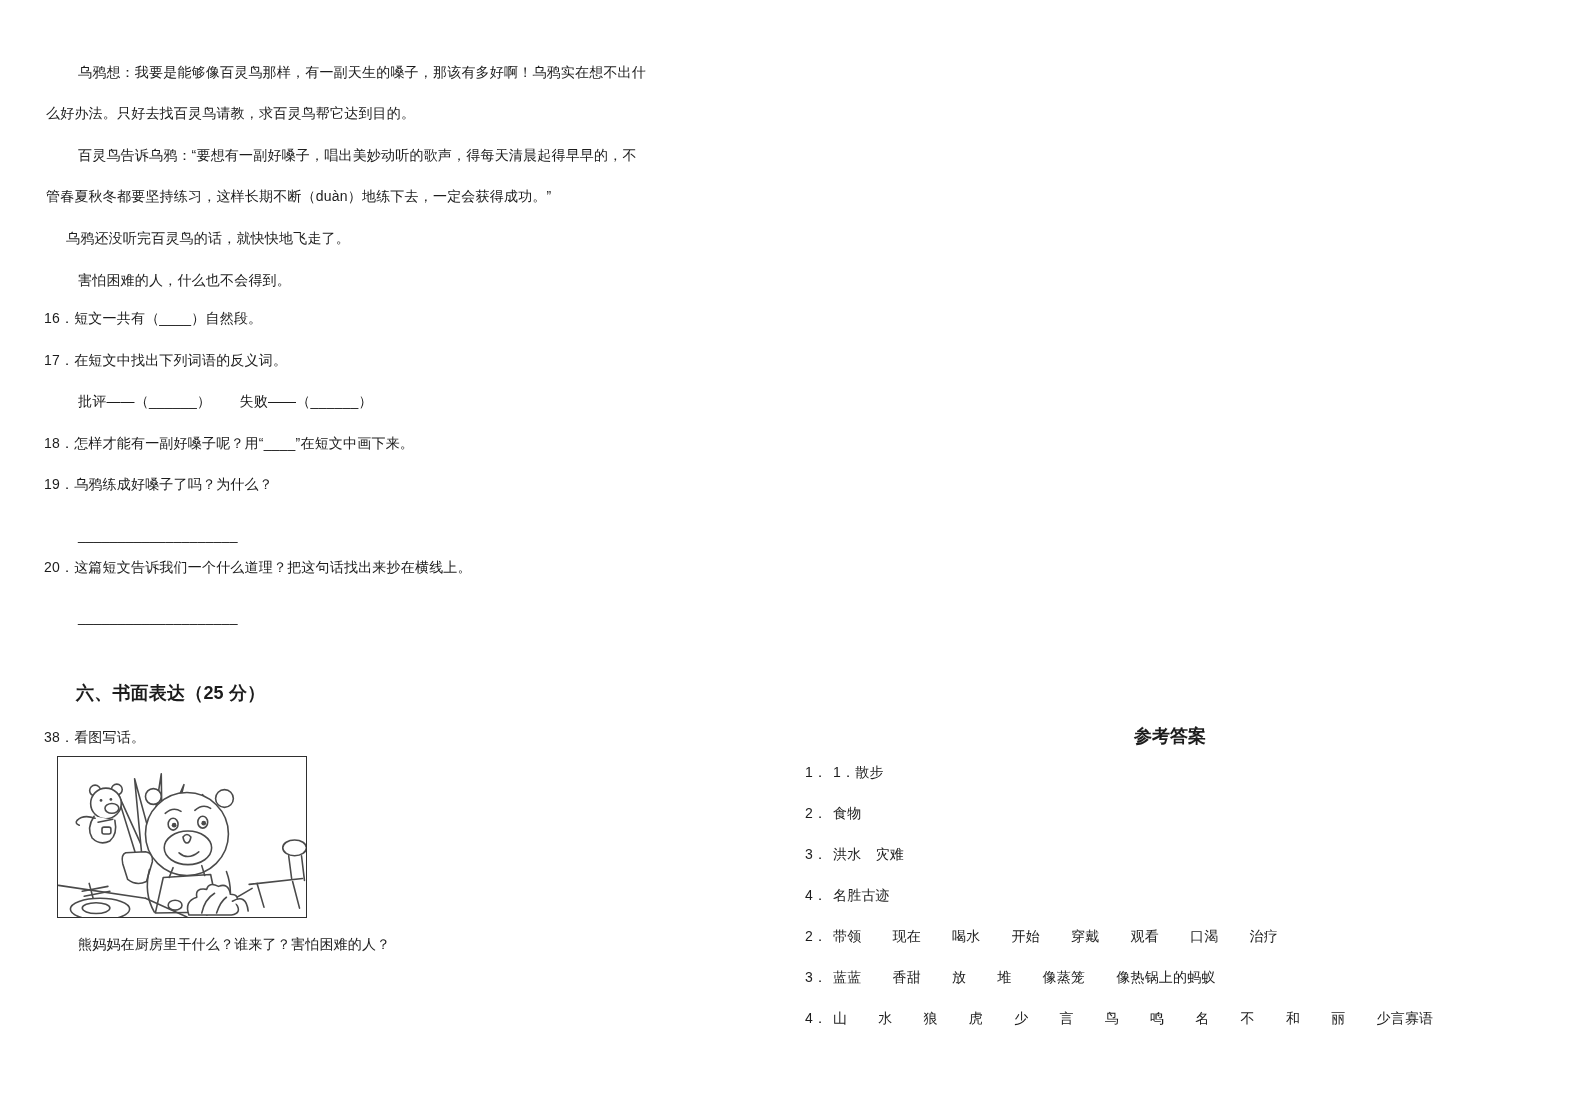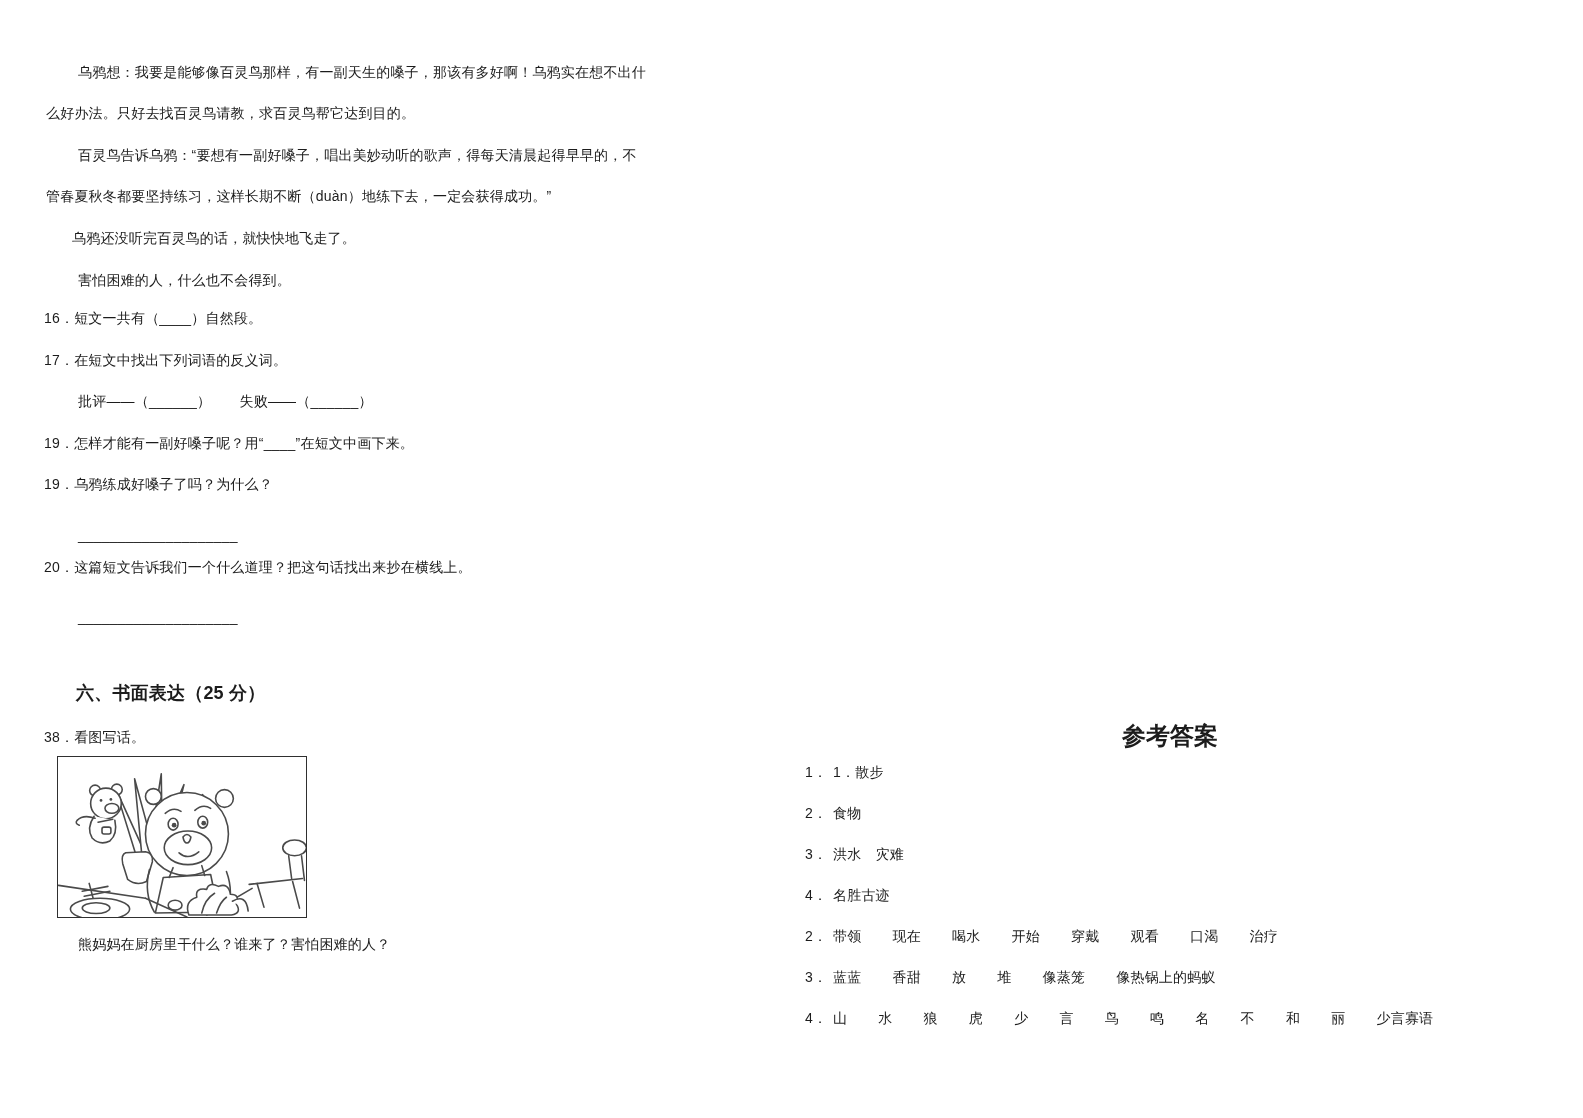--- a/index.html
+++ b/index.html
@@ -10,47 +10,47 @@
     color:#1c1c1c;
   }
   .ln{
     position:absolute;margin:0;
     font-size:14px;line-height:22px;
     white-space:pre;letter-spacing:0.2px;
   }
   .bold{font-weight:bold;font-size:18px;margin-left:32px;}
   .answers-title{
     position:absolute;top:725px;left:790px;width:760px;
-    text-align:center;margin:0;font-size:24px;font-weight:bold;
+    text-align:center;margin:0;font-size:18px;font-weight:bold;
     line-height:22px;
   }
   .ans .num{display:inline-block;min-width:28px;}
   .spread{word-spacing:27px;margin-top:7px;}
   .img-box{
     position:absolute;left:57px;top:756px;width:250px;height:162px;
     border:1.5px solid #2f2f2f;background:#fff;box-sizing:border-box;
   }
   .img-box svg{display:block;width:100%;height:100%;}
 </style>
 </head>
 <body>
 
 <div>
 
   <p class="ln" style="top:61px;left:78px">乌鸦想：我要是能够像百灵鸟那样，有一副天生的嗓子，那该有多好啊！乌鸦实在想不出什</p>
   <p class="ln" style="top:102px;left:46px">么好办法。只好去找百灵鸟请教，求百灵鸟帮它达到目的。</p>
   <p class="ln" style="top:144px;left:78px">百灵鸟告诉乌鸦：“要想有一副好嗓子，唱出美妙动听的歌声，得每天清晨起得早早的，不</p>
   <p class="ln" style="top:185px;left:46px">管春夏秋冬都要坚持练习，这样长期不断（duàn）地练下去，一定会获得成功。”</p>
-  <p class="ln" style="top:227px;left:72px">乌鸦还没听完百灵鸟的话，就快快地飞走了。</p>
+  <p class="ln" style="top:227px;left:66px">乌鸦还没听完百灵鸟的话，就快快地飞走了。</p>
   <p class="ln" style="top:269px;left:78px">害怕困难的人，什么也不会得到。</p>
 
   <p class="ln" style="top:307px;left:44px">16．短文一共有（____）自然段。</p>
   <p class="ln" style="top:349px;left:44px">17．在短文中找出下列词语的反义词。</p>
   <p class="ln" style="top:390px;left:78px">批评——（______）　　失败——（______）</p>
-  <p class="ln" style="top:432px;left:44px">19．怎样才能有一副好嗓子呢？用“____”在短文中画下来。</p>
+  <p class="ln" style="top:432px;left:44px">18．怎样才能有一副好嗓子呢？用“____”在短文中画下来。</p>
   <p class="ln" style="top:473px;left:44px">19．乌鸦练成好嗓子了吗？为什么？</p>
   <p class="ln" style="top:524px;left:78px">____________________</p>
   <p class="ln" style="top:556px;left:44px">20．这篇短文告诉我们一个什么道理？把这句话找出来抄在横线上。</p>
   <p class="ln" style="top:606px;left:78px">____________________</p>
 
   <p class="ln bold" style="top:682px;left:44px">六、书面表达（25 分）</p>
   <p class="ln" style="top:726px;left:44px">38．看图写话。</p>
 
   <div class="img-box">
     <svg viewBox="0 0 250 162" fill="none" stroke="#4a4a4a" stroke-width="1.6" stroke-linecap="round" stroke-linejoin="round">

